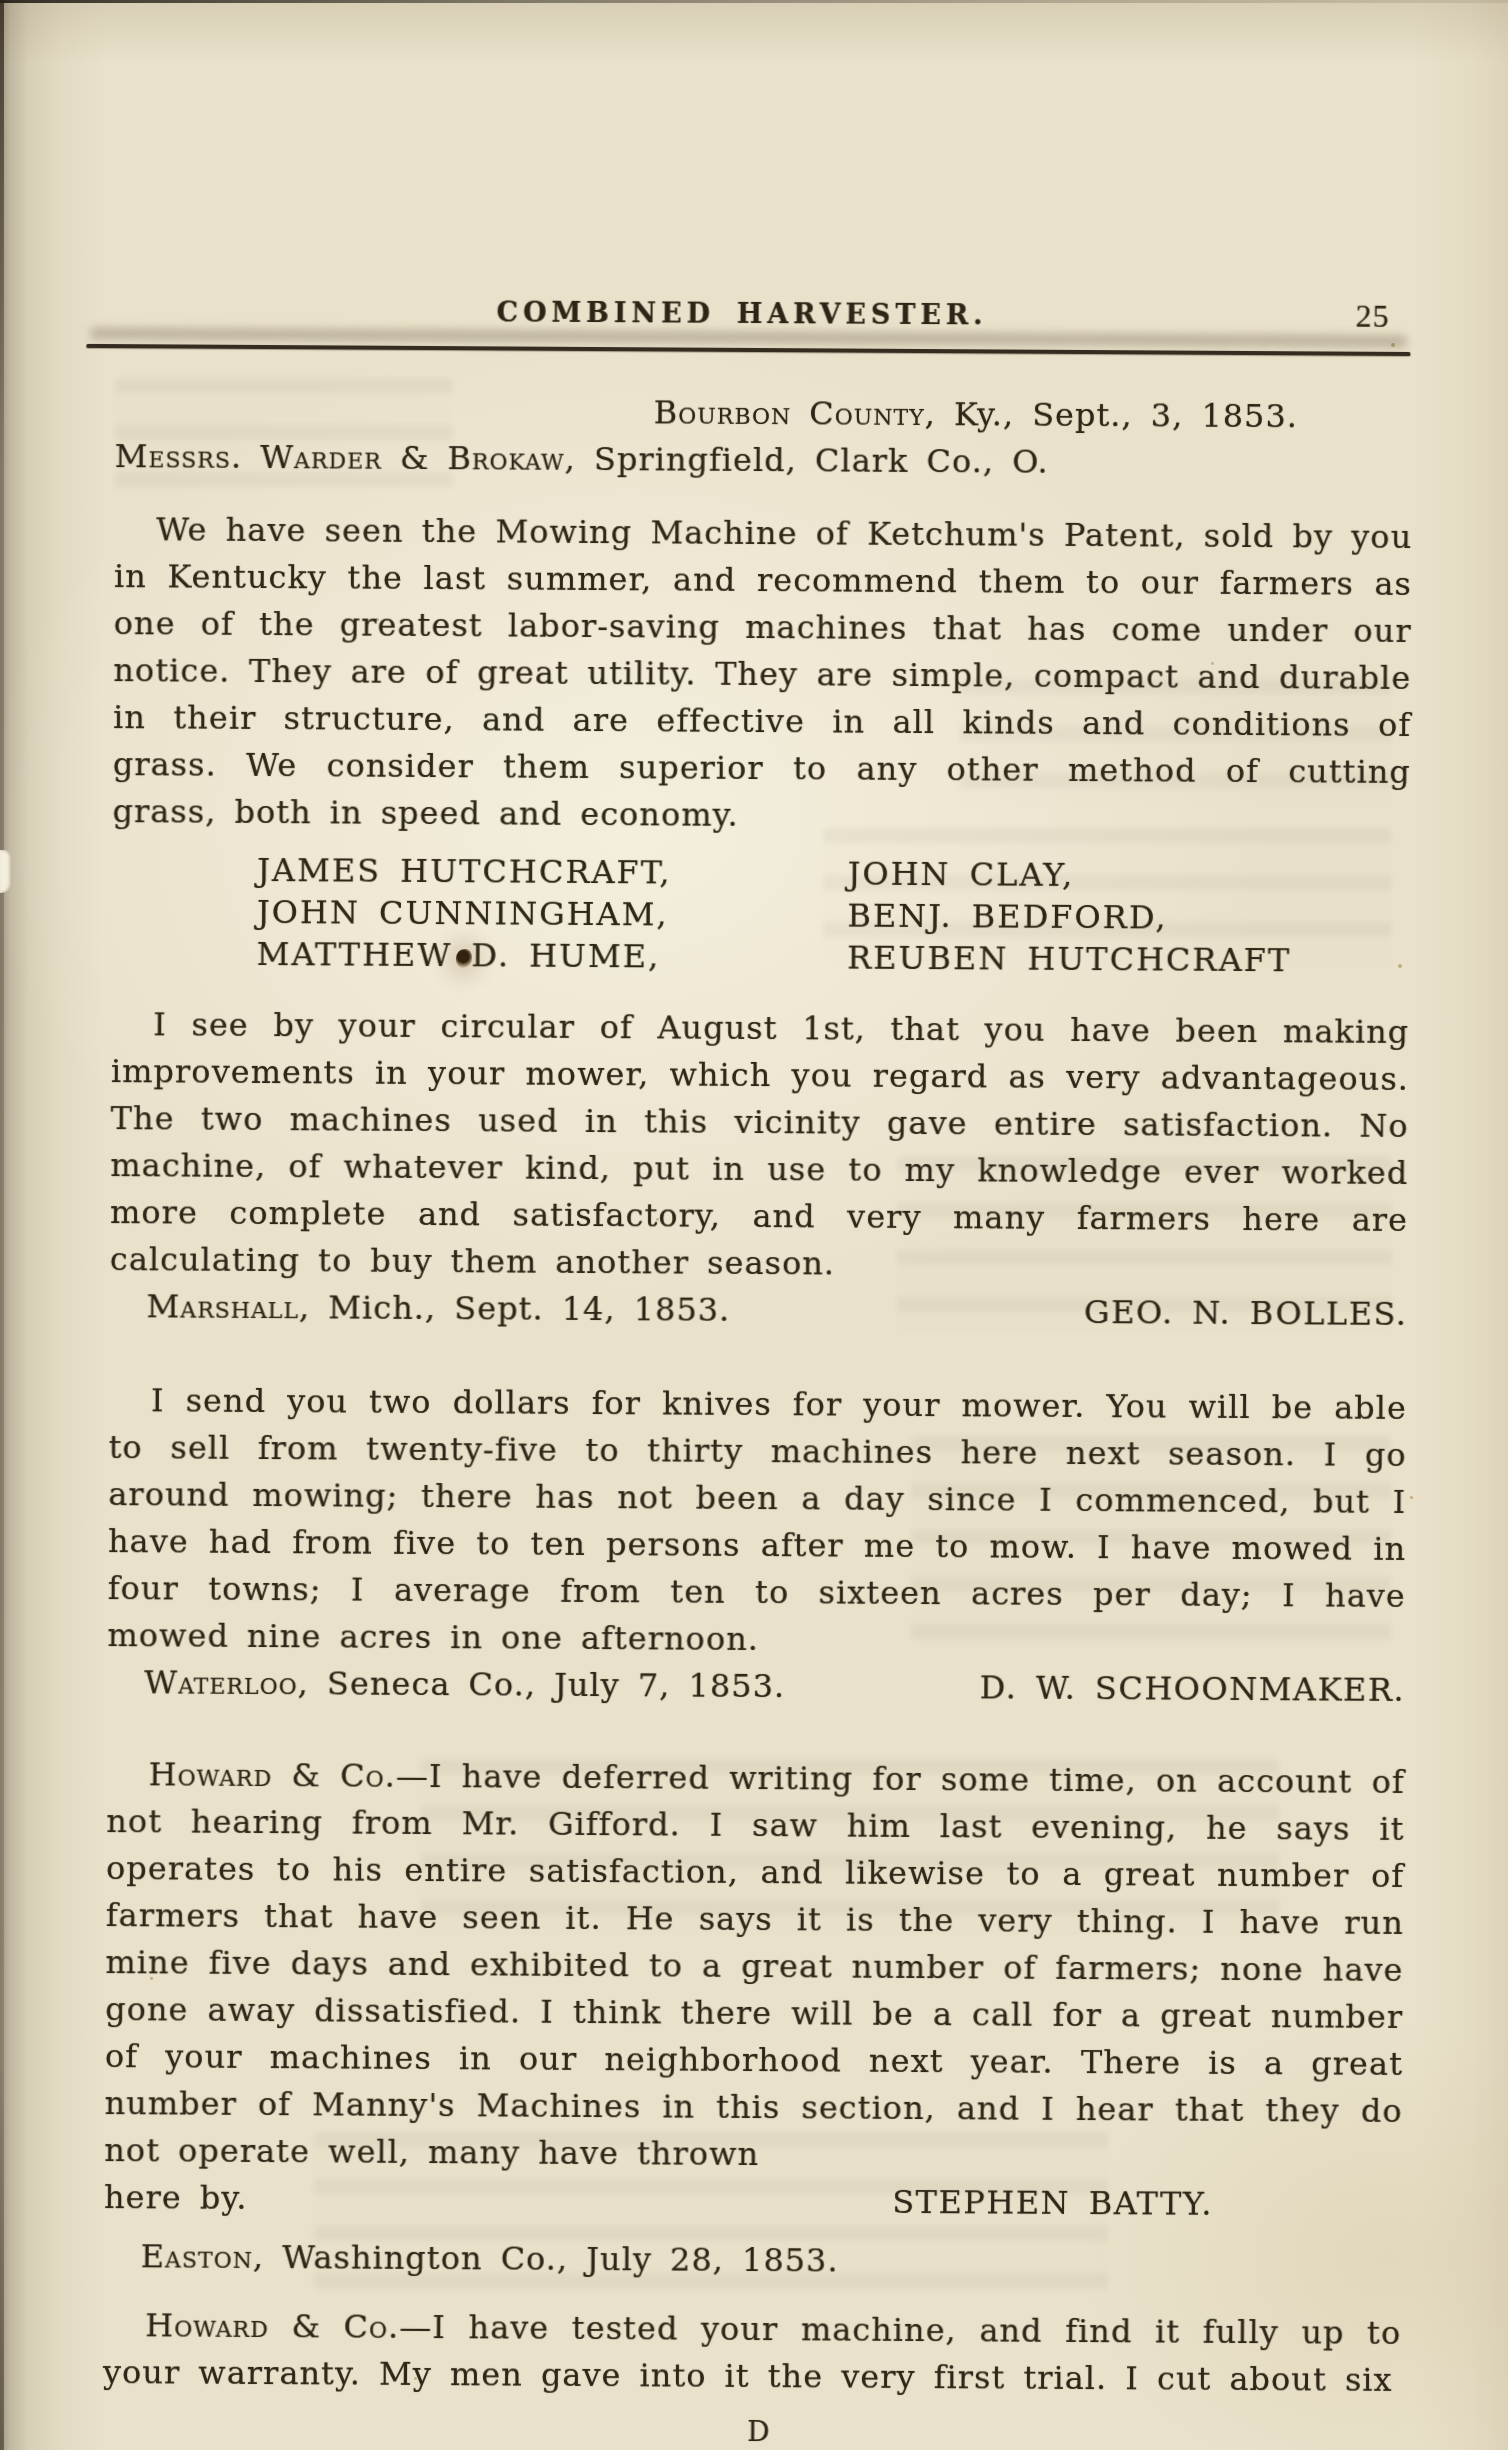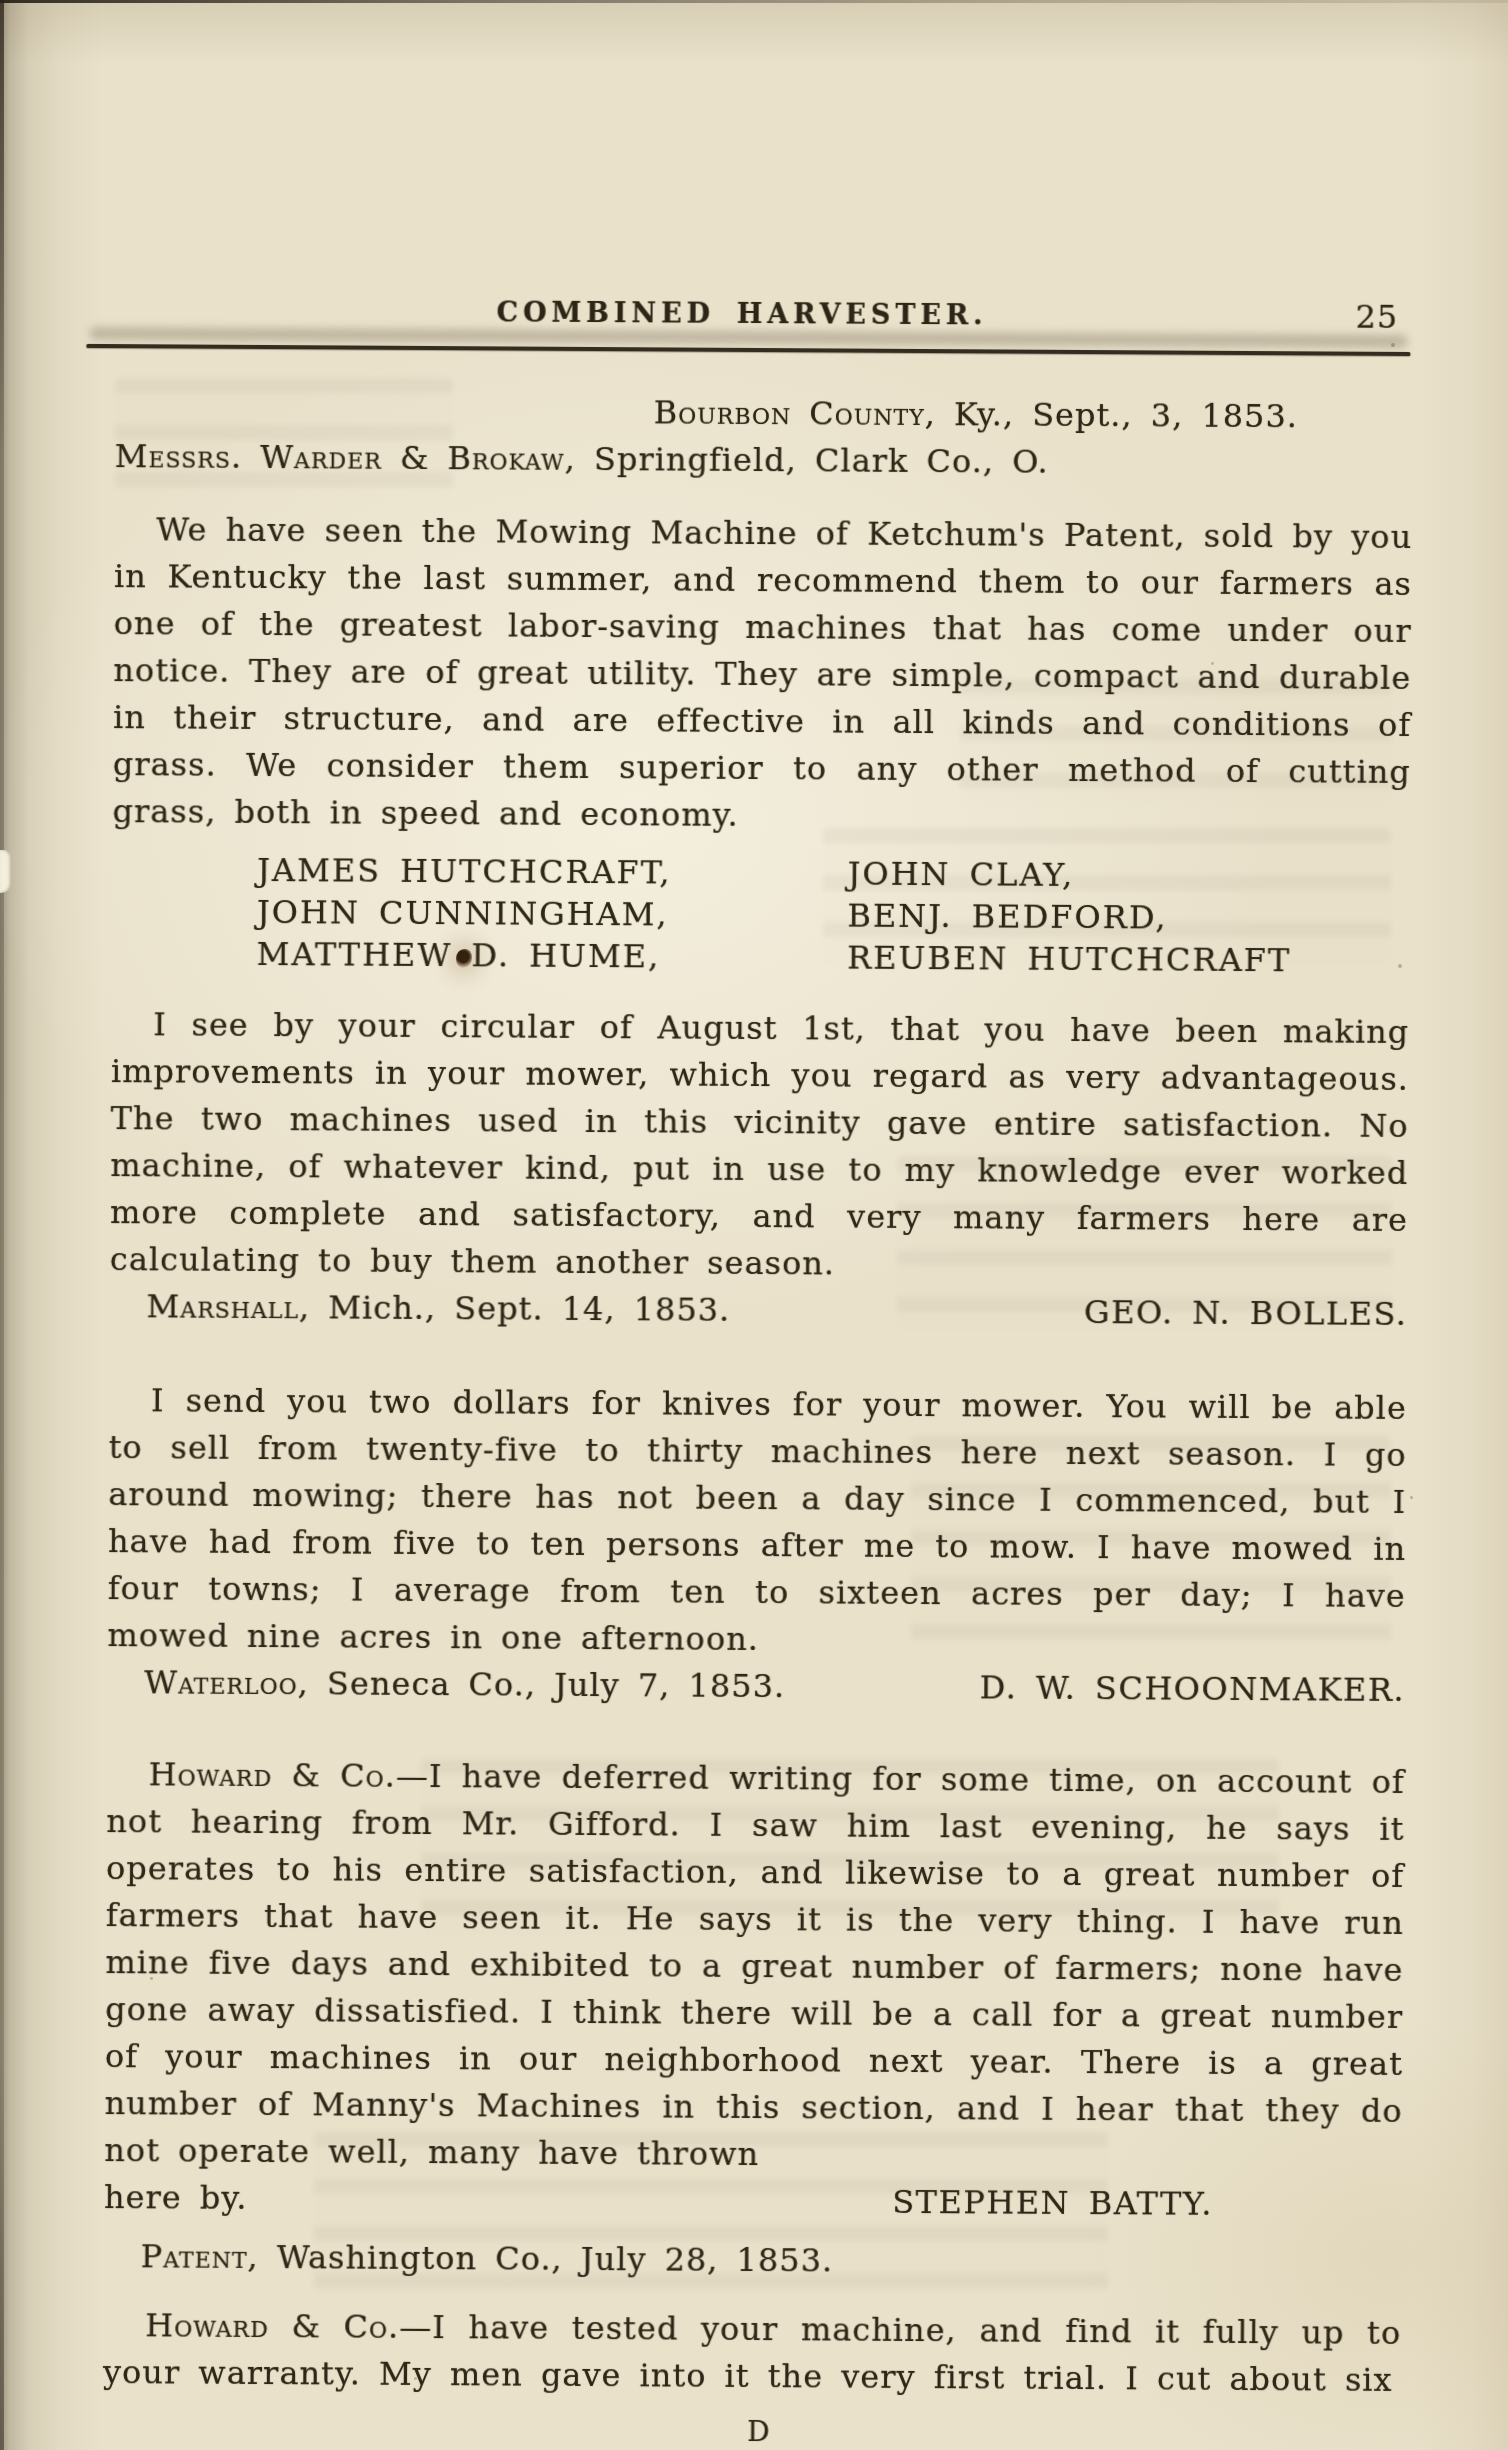--- a/index.html
+++ b/index.html
@@ -31,21 +31,21 @@
   .ink-blot{position:absolute;left:456px;top:949px;width:15.7px;height:18.6px;z-index:4;
     border-radius:55% 45% 60% 50%;
     background:radial-gradient(circle at 45% 40%, #33220f 0 40%, rgba(90,55,25,0.55) 62%, rgba(140,95,45,0.25) 78%, rgba(140,95,45,0) 90%);
     box-shadow:0 0 18.6px 10.8px rgba(125,88,42,0.16);}
 
   .print-layer{position:absolute;inset:0;z-index:3;transform:rotate(0.35deg);transform-origin:50% 48%;filter:blur(0.2px);}
   .inktx{text-shadow:0 0 1px rgba(47,40,23,0.55);}
 
   .header-title{position:absolute;left:491px;top:298px;font-size:27px;font-weight:700;
     letter-spacing:4.9px;word-spacing:7.8px;color:#2d2617;}
-  .page-number{position:absolute;left:1350px;top:294px;font-size:32px;letter-spacing:1px;}
+  .page-number{position:absolute;left:1350px;top:294px;font-size:32px;letter-spacing:1px;font-family:Liberation Serif, serif;}
   .rule-wrap{position:absolute;left:81px;top:327px;width:1324px;height:34px;}
   .rule-shadow{position:absolute;left:2.9px;top:3.9px;width:1318px;height:12.7px;background:rgba(130,118,98,0.40);filter:blur(4.4px);border-radius:5.9px;}
   .rule{position:absolute;left:0;top:20.6px;width:1324px;height:4.4px;background:#332c1f;border-radius:1.5px;box-shadow:0 0.5px 1px rgba(51,44,31,0.6);}
 
   .content{position:absolute;left:110px;top:390px;width:1298px;font-size:32px;line-height:47px;
     letter-spacing:1px;word-spacing:6.9px;}
   .smallcaps{font-variant:small-caps;font-variant-caps:small-caps;}
   .par{margin:0;text-align:justify;text-indent:42px;}
   .dateline-right{text-align:right;padding-right:115px;}
   .row{display:flex;align-items:baseline;}
@@ -133,21 +133,21 @@
       <span class="lead"><span class="smallcaps">Waterloo, </span><span>Seneca Co., July 7, 1853.</span></span>
       <span class="sig-right sig-caps">D. W. SCHOONMAKER.</span>
     </div>
 
     <p class="par mt-letter4"><span class="smallcaps">Howard &amp; Co.</span><span>—I have deferred writing for some time, on account of not hearing from Mr. Gifford. I saw him last evening, he says it operates to his entire satisfaction, and likewise to a great number of farmers that have seen it. He says it is the very thing. I have run mine five days and exhibited to a great number of farmers; none have gone away dissatisfied. I think there will be a call for a great number of your machines in our neighborhood next year. There is a great number of Manny's Machines in this section, and I hear that they do not operate well, many have thrown</span></p>
     <div class="row">
       <span>here by.</span>
       <span class="sig-offset sig-caps">STEPHEN BATTY.</span>
     </div>
     <div class="row mt-easton">
-      <span class="lead"><span class="smallcaps">Patent, </span><span>Washington Co., July 28, 1853.</span></span>
+      <span class="lead"><span class="smallcaps">Easton, </span><span>Washington Co., July 28, 1853.</span></span>
     </div>
 
     <p class="par mt-letter5"><span class="smallcaps">Howard &amp; Co.</span><span>—I have tested your machine, and find it fully up to your warranty. My men gave into it the very first trial. I cut about six</span></p>
 
     <div class="catchword">D</div>
 
   </div>
 </div>
 
 

